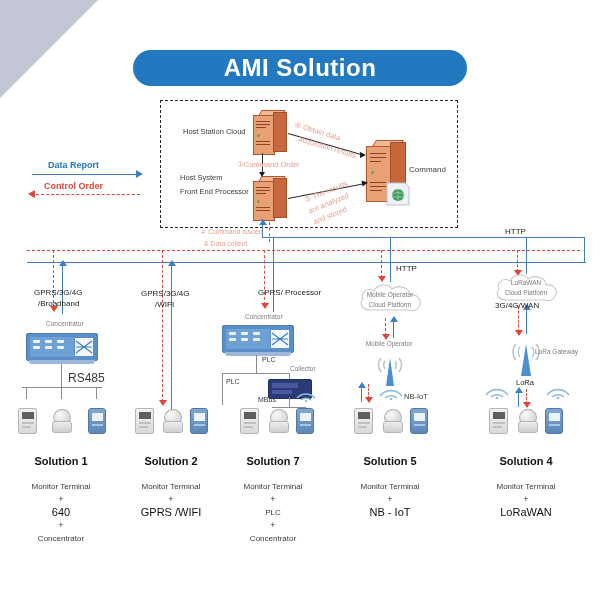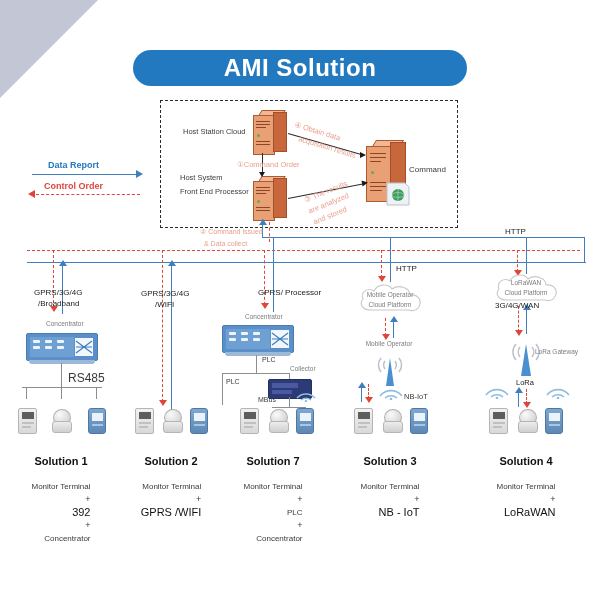--- a/index.html
+++ b/index.html
@@ -95,21 +95,21 @@
   .m-elec .l2{position:absolute;left:2.5px;top:17px;width:9px;height:1.5px;background:#c0c0c0;}
   .m-water{width:20px;height:22px;position:absolute;}
   .m-water .cap{position:absolute;left:2px;top:0;width:16px;height:15px;border-radius:50%;background:radial-gradient(circle at 35% 30%,#fafafa,#c9c9c9);border:1px solid #b0b0b0;}
   .m-water .base{position:absolute;left:1px;top:12px;width:18px;height:10px;border-radius:3px;background:linear-gradient(180deg,#ededed,#cfcfcf);border:1px solid #b5b5b5;}
   .m-gas{width:16px;height:24px;position:absolute;background:linear-gradient(180deg,#7fa8d0,#5d87b6);border:1px solid #4e77a3;border-radius:3px;}
   .m-gas .win{position:absolute;left:2.5px;top:4px;width:11px;height:8px;background:#eaf2fa;}
   .m-gas .ln2{position:absolute;left:2.5px;top:15px;width:11px;height:1.5px;background:#a9c6e2;}
 
   
   .sol-title{position:absolute;font-size:11px;font-weight:bold;color:#111;text-align:center;transform:translateX(-50%);}
-  .sol-desc{position:absolute;text-align:right;transform:translateX(-50%);line-height:13px;color:#3a3a3a;}
+  .sol-desc{position:absolute;text-align:center;transform:translateX(-50%);line-height:13px;color:#3a3a3a;}
   .sol-desc .big{font-size:11px;color:#111;}
   .sol-desc .sm{font-size:8px;color:#3a3a3a;}
   .sol-desc .pl{font-size:9px;color:#3a3a3a;}
 
   
   .legend{position:absolute;left:22px;top:160px;width:130px;height:42px;}
 </style>
 </head>
 <body>
 
@@ -481,42 +481,42 @@
           <div class="win"></div>
           <div class="ln2"></div>
         </div>
     </div>
   </div>
 
   <div class="sol-title" style="left:61px;top:455px;">Solution 1</div>
   <div class="sol-desc" style="left:61px;top:480px;">
     <div class="sm">Monitor Terminal</div>
     <div class="pl">+</div>
-    <div class="big">392</div>
+    <div class="big">640</div>
     <div class="pl">+</div>
     <div class="sm">Concentrator</div>
   </div>
 
   <div class="sol-title" style="left:171px;top:455px;">Solution 2</div>
   <div class="sol-desc" style="left:171px;top:480px;">
     <div class="sm">Monitor Terminal</div>
     <div class="pl">+</div>
     <div class="big">GPRS /WIFI</div>
   </div>
 
   <div class="sol-title" style="left:273px;top:455px;">Solution 7</div>
   <div class="sol-desc" style="left:273px;top:480px;">
     <div class="sm">Monitor Terminal</div>
     <div class="pl">+</div>
     <div class="sm">PLC</div>
     <div class="pl">+</div>
     <div class="sm">Concentrator</div>
   </div>
 
-  <div class="sol-title" style="left:390px;top:455px;">Solution 3</div>
+  <div class="sol-title" style="left:390px;top:455px;">Solution 5</div>
   <div class="sol-desc" style="left:390px;top:480px;">
     <div class="sm">Monitor Terminal</div>
     <div class="pl">+</div>
     <div class="big">NB - IoT</div>
   </div>
 
   <div class="sol-title" style="left:526px;top:455px;">Solution 4</div>
   <div class="sol-desc" style="left:526px;top:480px;">
     <div class="sm">Monitor Terminal</div>
     <div class="pl">+</div>

